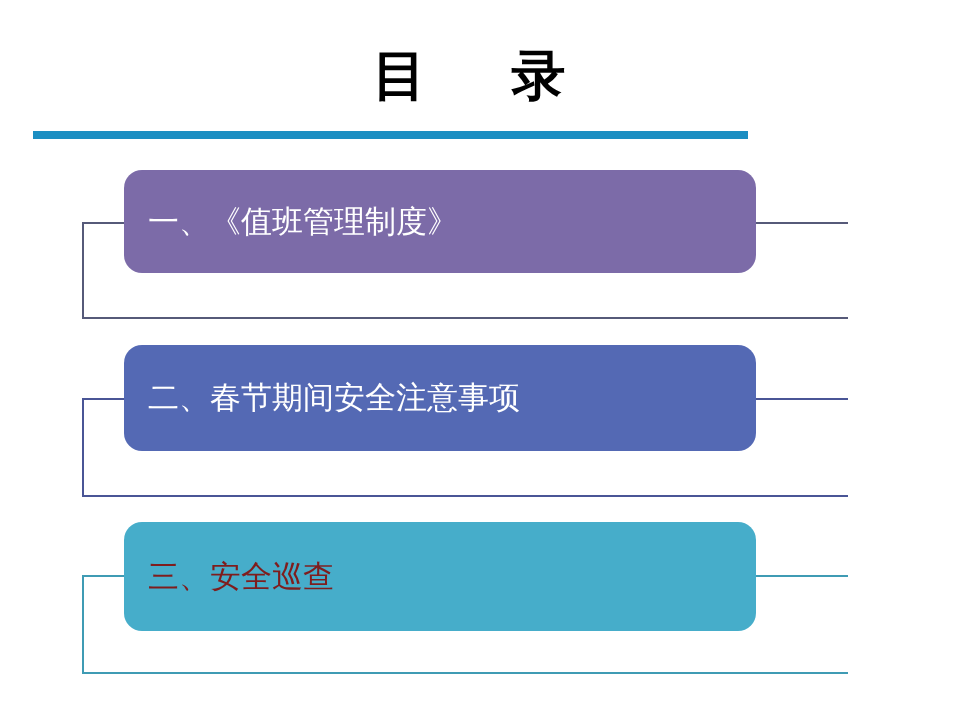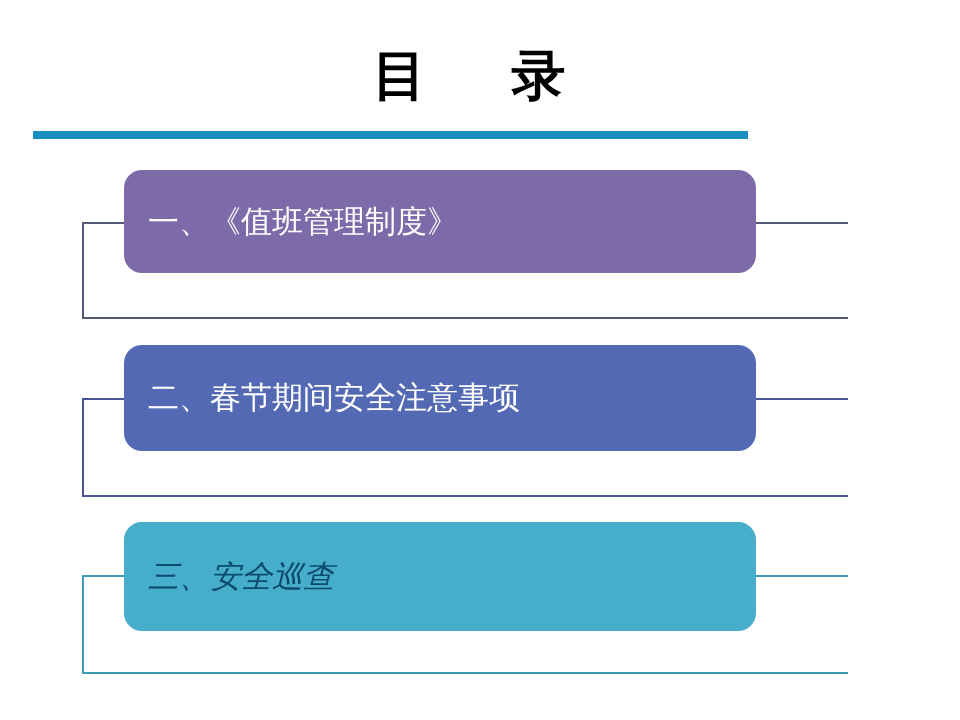--- a/index.html
+++ b/index.html
@@ -104,18 +104,18 @@
 
   <div class="pill pill-1" style="background: rgb(124, 107, 168); text-align: right;">
     <span class="pill-label" style="color: rgb(255, 255, 255);">一、《值班管理制度》</span>
   </div>
 
   <div class="pill pill-2" style="background: rgb(84, 105, 180);">
     <span class="pill-label" style="color: rgb(255, 255, 255);">二、春节期间安全注意事项</span>
   </div>
 
   <div class="pill pill-3" style="background: rgb(70, 173, 202);">
-    <span class="pill-label" style="color: #0c4a6e; font-style: italic;">三、安全巡查</span>
+    <span class="pill-label" style="color: #7f1d1d;">三、安全巡查</span>
   </div>
 
   <div class="page-number">2</div>
 
 </div>
 
 </body></html>

